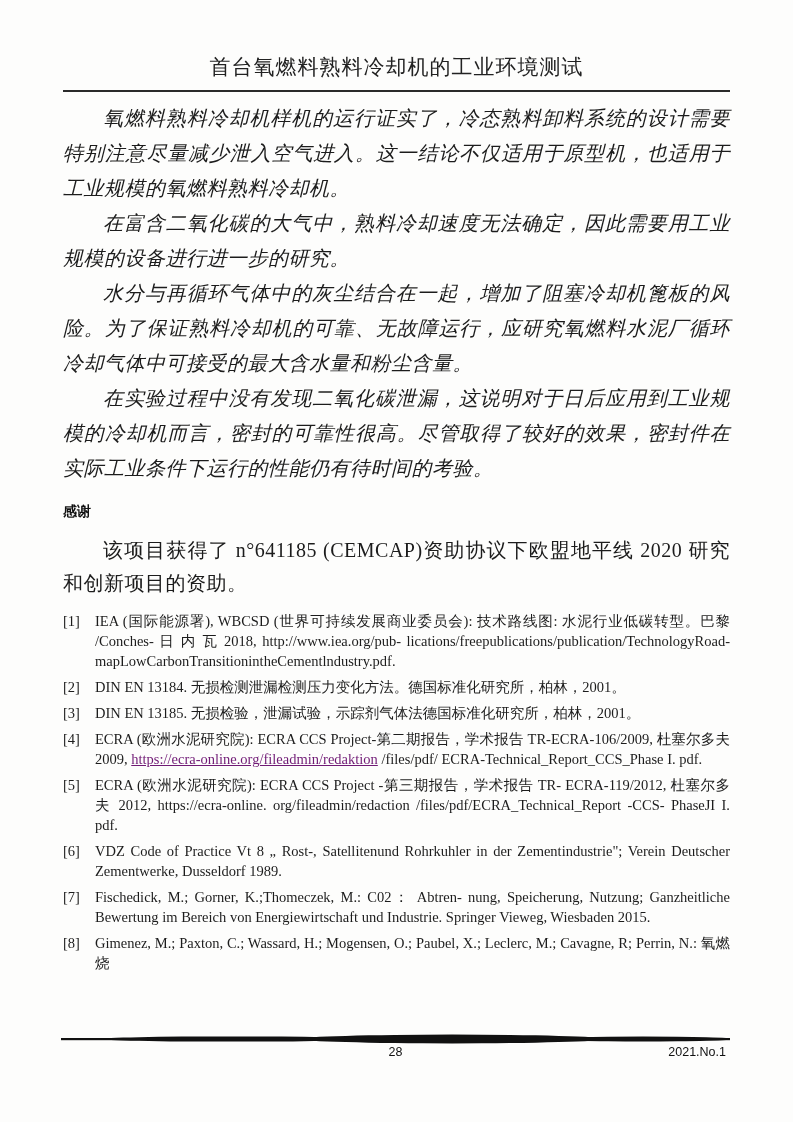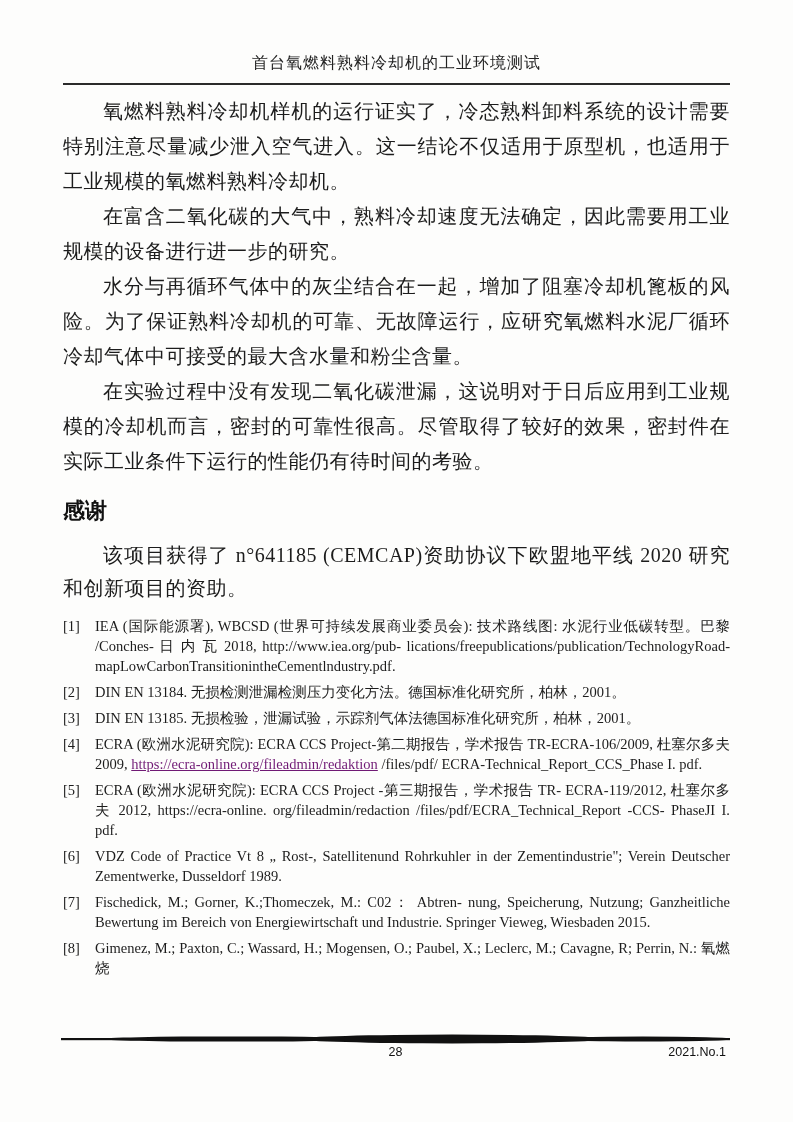--- a/index.html
+++ b/index.html
@@ -11,40 +11,41 @@
     color: #1c1c1c;
     font-family: "Liberation Serif", "DejaVu Serif", serif;
     overflow: hidden;
     box-sizing: border-box;
     padding: 0 63px;
   }
   
   .running-head {
     padding-top: 53px;
     text-align: center;
-    font-size: 16px;
+    font-size: 21px;
     letter-spacing: 1px;
     color: #222;
     border-bottom: 2px solid #2a2a2a;
     padding-bottom: 9px;
   }
   
   .body-text { margin-top: 9px; }
   .body-text p {
     margin: 0;
     font-size: 20px;
     line-height: 35px;
     text-align: justify;
     text-indent: 2em;
     letter-spacing: 0.5px;
+    font-style: italic;
   }
   
   .ack-heading {
     margin: 17px 0 0 0;
-    font-size: 22px;
+    font-size: 14px;
     font-weight: bold;
     color: #111;
   }
   .ack-text {
     margin: 13px 0 0 0;
     font-size: 20px;
     line-height: 33px;
     text-align: justify;
     text-indent: 2em;
     letter-spacing: 0.5px;

